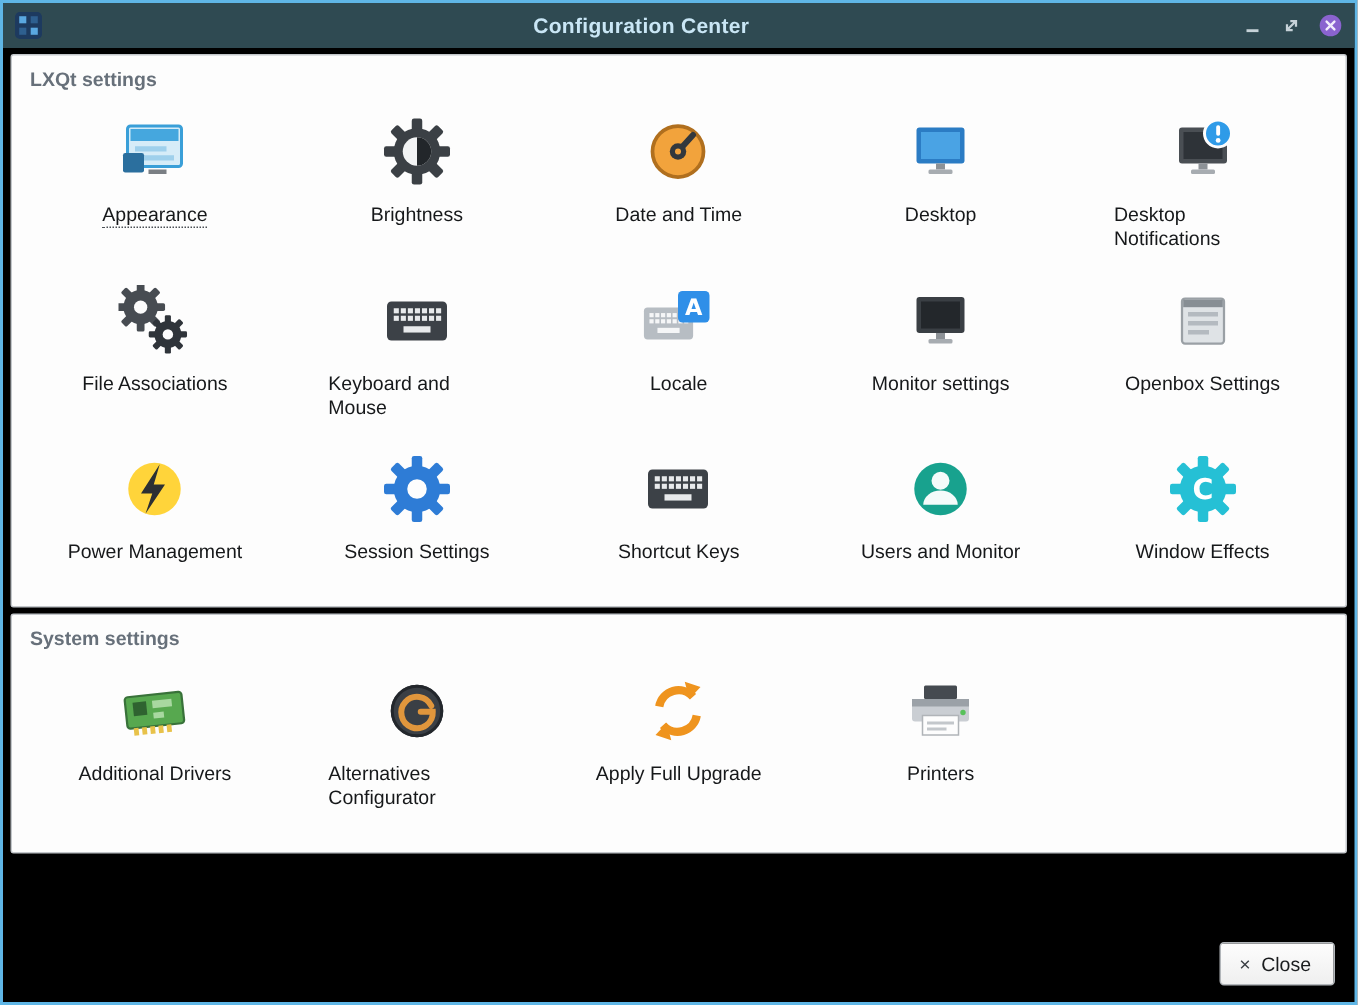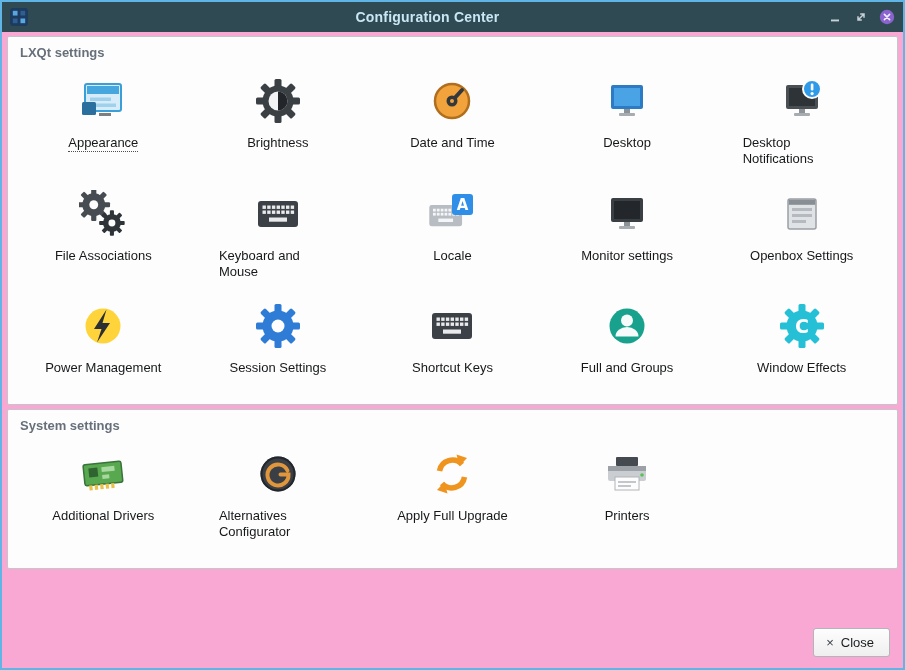--- a/index.html
+++ b/index.html
@@ -2,21 +2,21 @@
 <html><head>
 <meta charset="utf-8">
 <style>
   * { box-sizing: border-box; margin: 0; padding: 0; }
   html, body { width: 905px; height: 670px; }
   body { font-family: "Liberation Sans", sans-serif; background: #eff0f1; }
 
   .window {
     width: 905px; height: 670px;
     border: 2px solid #5fb6e6;
-    background: #f9a8d4;
+    background: #000000;
     display: flex; flex-direction: column;
     overflow: hidden;
   }
 
   
   .titlebar {
     flex: 0 0 30px; height: 30px;
     background: #2f4a52;
     display: flex; align-items: center;
     padding: 0 8px;
@@ -367,21 +367,21 @@
             <div class="item-label">Shortcut Keys</div>
           </div>
           <div class="launcher-item">
             <div class="item-icon">
               <svg viewBox="0 0 48 48">
                 <circle cx="24" cy="24" r="17.5" fill="#18a28e"></circle>
                 <circle cx="24" cy="18.5" r="6" fill="#f4fbfa"></circle>
                 <path d="M12.5 34.5 a11.5 9.5 0 0 1 23 0 z" fill="#f4fbfa"></path>
               </svg>
             </div>
-            <div class="item-label">Full and Groups</div>
+            <div class="item-label">Users and Monitor</div>
           </div>
           <div class="launcher-item">
             <div class="item-icon">
               <svg viewBox="0 0 48 48">
                 <g fill="#25c0d5">
                   <rect x="20.5" y="2" width="7" height="12" rx="1.5"></rect>
                   <rect x="20.5" y="34" width="7" height="12" rx="1.5"></rect>
                   <rect x="2" y="20.5" width="12" height="7" rx="1.5"></rect>
                   <rect x="34" y="20.5" width="12" height="7" rx="1.5"></rect>
                   <g transform="rotate(45 24 24)">

